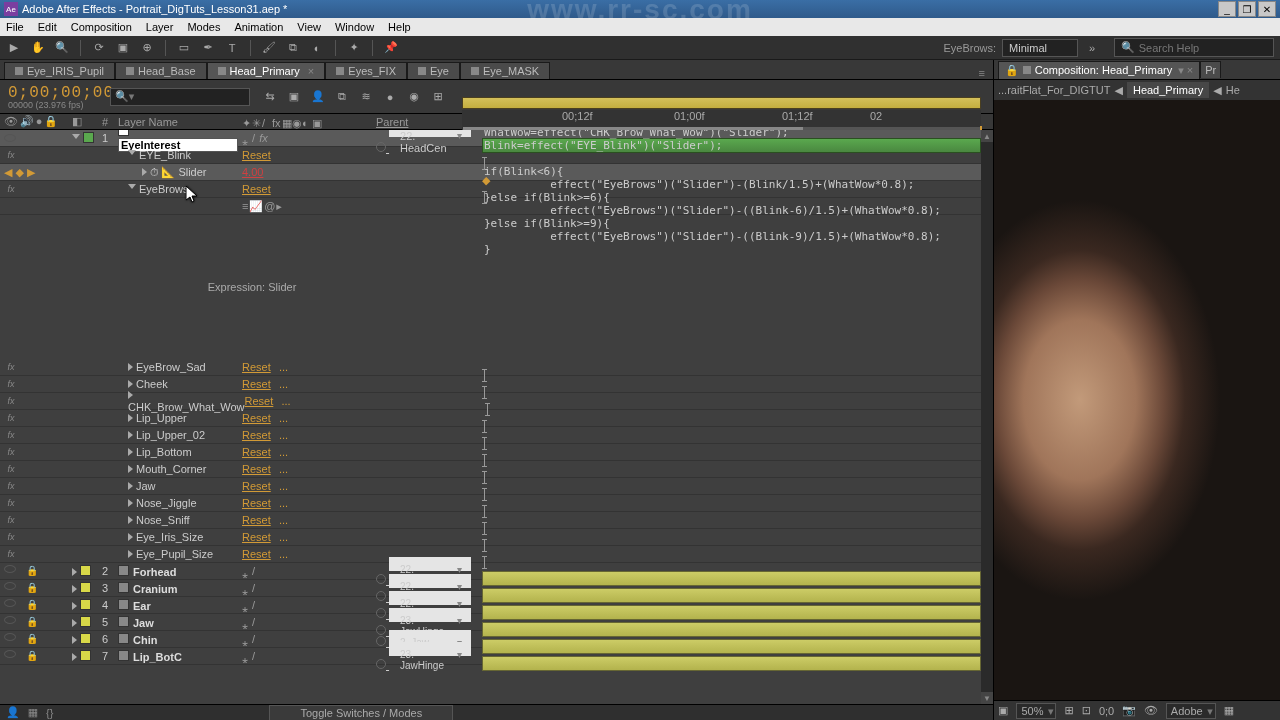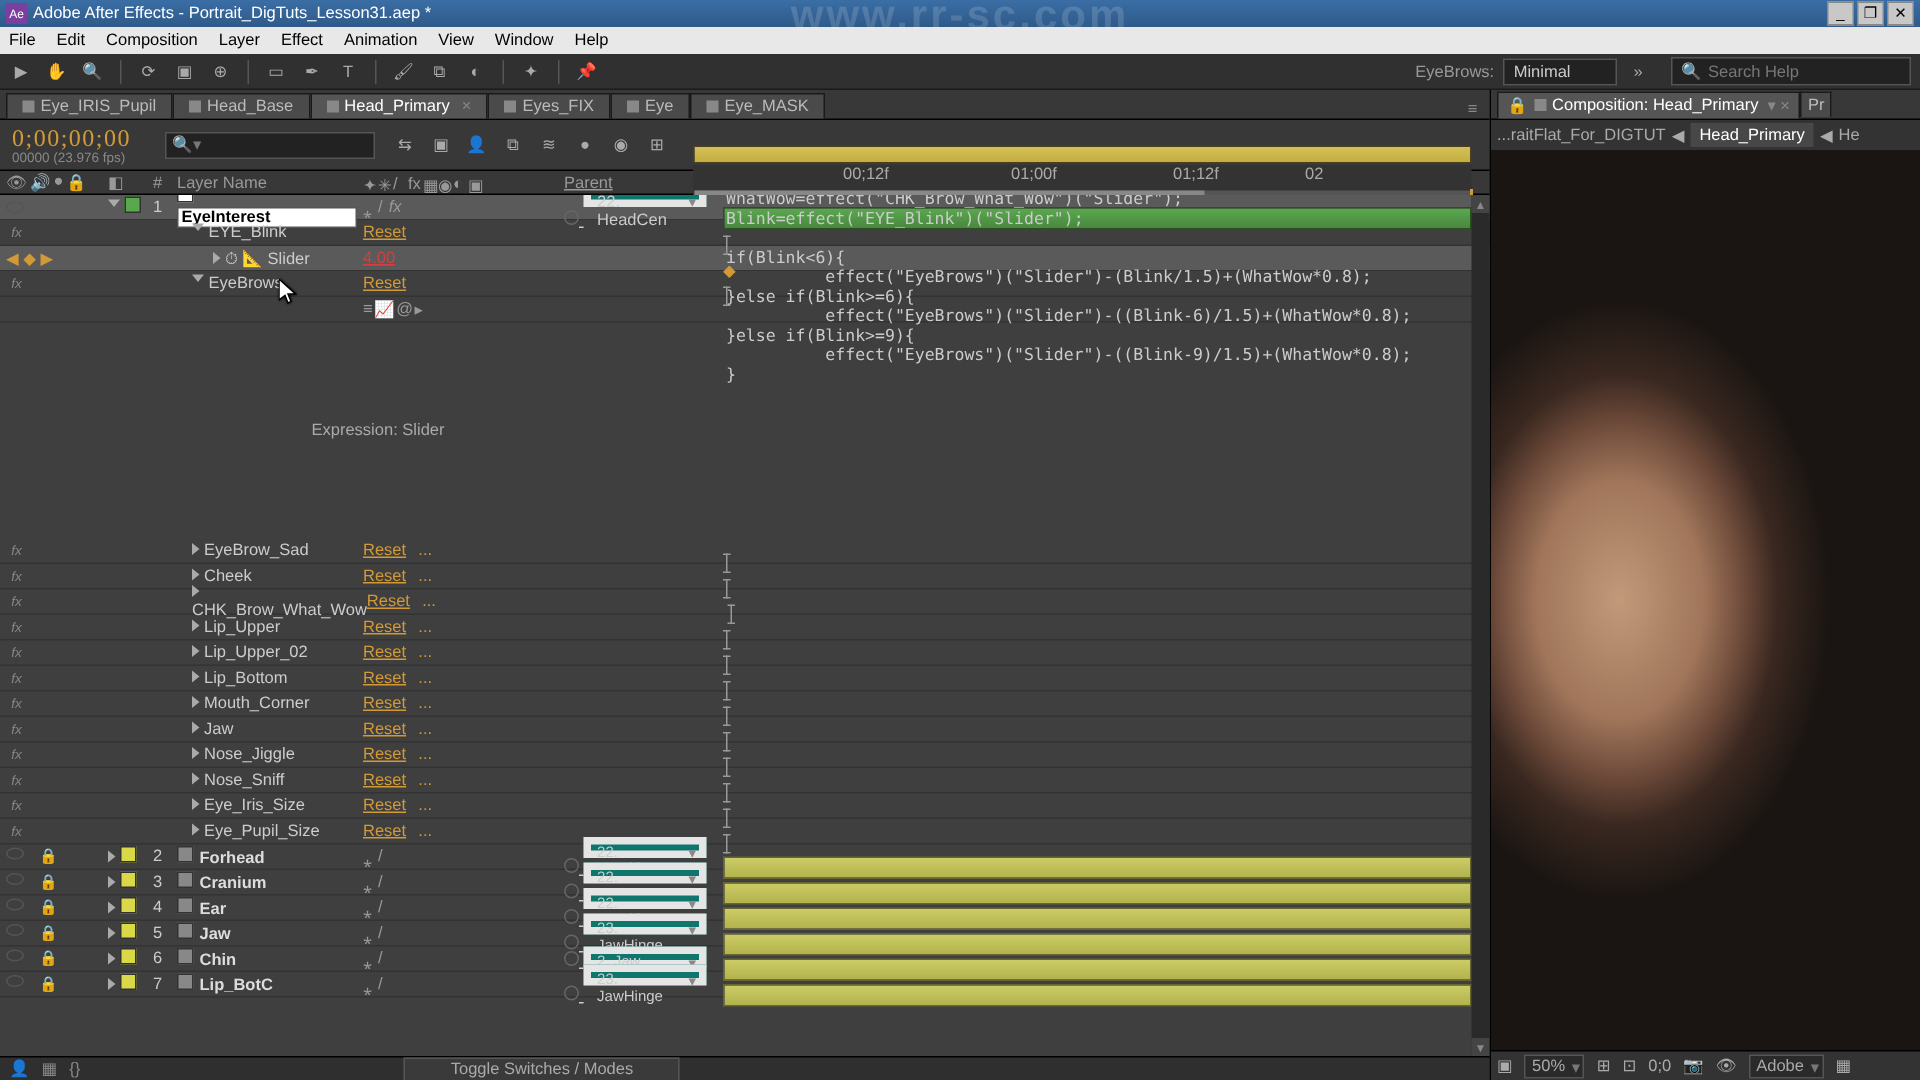--- a/index.html
+++ b/index.html
@@ -25,21 +25,21 @@
 .left-col { flex: 0 0 994px; display:flex; flex-direction:column; border-right:1px solid #000;}
 .right-col { flex:1; display:flex; flex-direction:column; background:#2a2a2a;}
 
 .tabs { background:#383838; height:20px; display:flex; align-items:flex-end; padding-left:4px; gap:0; border-bottom:1px solid #000;}
 .tab { background:#4a4a4a; border:1px solid #1a1a1a; border-bottom:none; padding:2px 10px; color:#bbb; display:flex; align-items:center; gap:4px;}
 .tab.active { background:#555; color:#fff;}
 .tab .sq { width:8px; height:8px; background:#888;}
 .tabs .opts { margin-left:auto; padding:0 8px; color:#888;}
 
 .tl-top { background:#383838; height:34px; display:flex; align-items:center; border-bottom:1px solid #000;}
-.timecode { color:#d29a36; font-family:Liberation Serif, serif; font-size:16px; letter-spacing:1px; width:108px; padding-left:8px;}
+.timecode { color:#d29a36; font-family:Liberation Mono, monospace; font-size:16px; letter-spacing:1px; width:108px; padding-left:8px;}
 .tc-sub { font-size:9px; color:#888; margin-top:-2px; padding-left:8px;}
 .tc-block { width:108px;}
 .search-box { background:#222; border:1px solid #555; width:140px; height:18px; margin-left:2px; display:flex; align-items:center; padding:0 4px;}
 .mg { color:#777; font-size:11px;}
 .tl-icons { display:flex; gap:8px; color:#999; margin-left:12px;}
 .tl-ruler { flex:1; position:relative; margin-left:16px;}
 .ruler-bar { position:absolute; top:0; left:0; right:12px; height:12px; background:linear-gradient(#d4c05a,#c4ae3f); border:1px solid #4a3f20;}
 .ruler-times { position:absolute; top:13px; left:0; right:12px; height:16px; background:#333; display:flex; color:#aaa; font-size:10px;}
 .ruler-times span { position:absolute; }
 .work-area { position:absolute; top:29px; left:0; right:12px; height:5px; background:#555; border:1px solid #333;}
@@ -63,21 +63,21 @@
 .indent2 { padding-left:28px; }
 .indent3 { padding-left:42px; }
 .tri { display:inline-block; width:0; height:0; border-left:5px solid #aaa; border-top:4px solid transparent; border-bottom:4px solid transparent; margin-right:3px; cursor:pointer;}
 .tri.open { border-left:4px solid transparent; border-right:4px solid transparent; border-top:5px solid #aaa; }
 .fx-badge { color:#888; font-size:9px; width:14px; text-align:center; font-style:italic;}
 .eye { width:12px; height:8px; border:1px solid #555; border-radius:50%; display:inline-block;}
 .input-layer { background:#fff; color:#000; border:1px solid #555; height:14px; width:120px; padding:0 2px; font-weight:bold;}
 .reset-link { color:#d29a36; text-decoration:underline; cursor:pointer;}
 .val-link { color:#d29a36; text-decoration:underline;}
 .val-red { color:#d04040; text-decoration:underline;}
-.parent-dd { background:#0f766e; border:5px solid #e5e5e5; height:14px; padding:0 14px 0 4px; color:#ccc; font-size:10px; position:relative; display:inline-block; width:82px;}
+.parent-dd { background:#6d28d9; border:7px solid #e5e5e5; height:14px; padding:0 14px 0 4px; color:#ccc; font-size:10px; position:relative; display:inline-block; width:82px;}
 .parent-dd::after { content:"▾"; position:absolute; right:2px; top:0; color:#888;}
 .swirl { width:10px; height:10px; border:1px solid #666; border-radius:50%; display:inline-block;}
 .lock { color:#888; font-size:10px;}
 .csq { width:11px; height:11px; display:inline-block; border:1px solid #333;}
 
 .tl-area { position:absolute; left:0; right:12px; top:0; bottom:0;}
 .tl-scroll { position:absolute; right:0; top:0; width:12px; bottom:0; background:#2a2a2a;}
 .tl-scroll .arr { height:12px; background:#444; display:flex; align-items:center; justify-content:center; color:#888; font-size:8px;}
 .bar-green { background:linear-gradient(#5aa84e,#4a8840); height:15px; border:1px solid #2a5020;}
 .bar-yellow { background:linear-gradient(#cccc66,#b3b34d); height:15px; border:1px solid #666633;}
@@ -120,21 +120,21 @@
       <div>❐</div>
       <div>✕</div>
     </div>
   </div>
 
   <div class="menubar">
     <span>File</span>
     <span>Edit</span>
     <span>Composition</span>
     <span>Layer</span>
-    <span>Effect</span>
+    <span>Modes</span>
     <span>Animation</span>
     <span>View</span>
     <span>Window</span>
     <span>Help</span>
   </div>
 
   <div class="toolbar">
     <span class="tool-ic">▶</span>
     <span class="tool-ic">✋</span>
     <span class="tool-ic">🔍</span>

